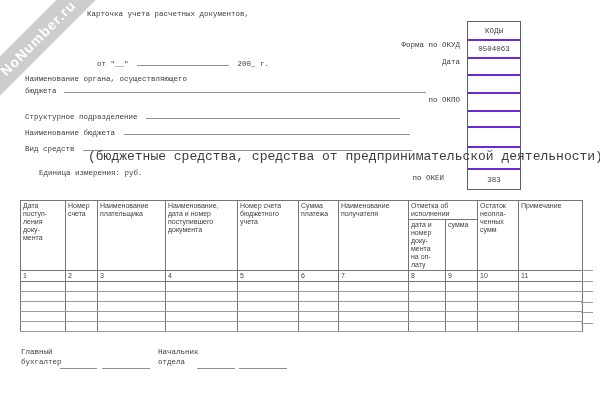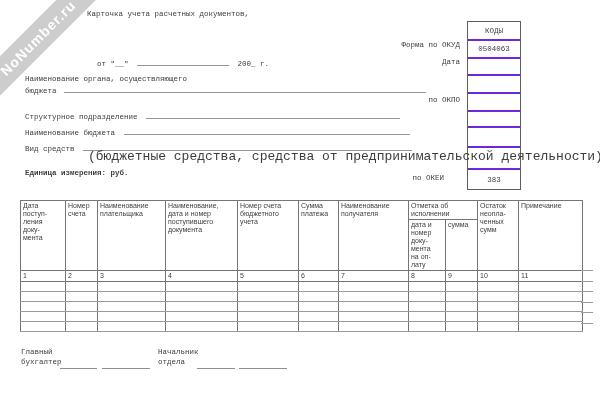--- a/index.html
+++ b/index.html
@@ -107,21 +107,21 @@
     <span>Вид средств</span>
     <span class="blank" style="width:329px; margin-left:4px;"></span>
   </div>
 
   <div class="abs t" style="left:25px; top:126px;">
     <span>Наименование бюджета</span>
     <span class="blank" style="width:286px; margin-left:4px;"></span>
   </div>
   <div class="abs t small center" style="left:88px; top:152px; width:332px;">(бюджетные средства, средства от предпринимательской деятельности)</div>
 
-  <div class="abs t" style="left:25px; top:168px;font-weight:bold;">Единица измерения: руб.</div>
+  <div class="abs t" style="left:39px; top:168px;">Единица измерения: руб.</div>
 
   <div class="doc-table">
     <table>
       <colgroup>
         <col style="width:45px">
           <col style="width:32px">
           <col style="width:68px">
         <col style="width:72px">
           <col style="width:61px">
           <col style="width:40px">

